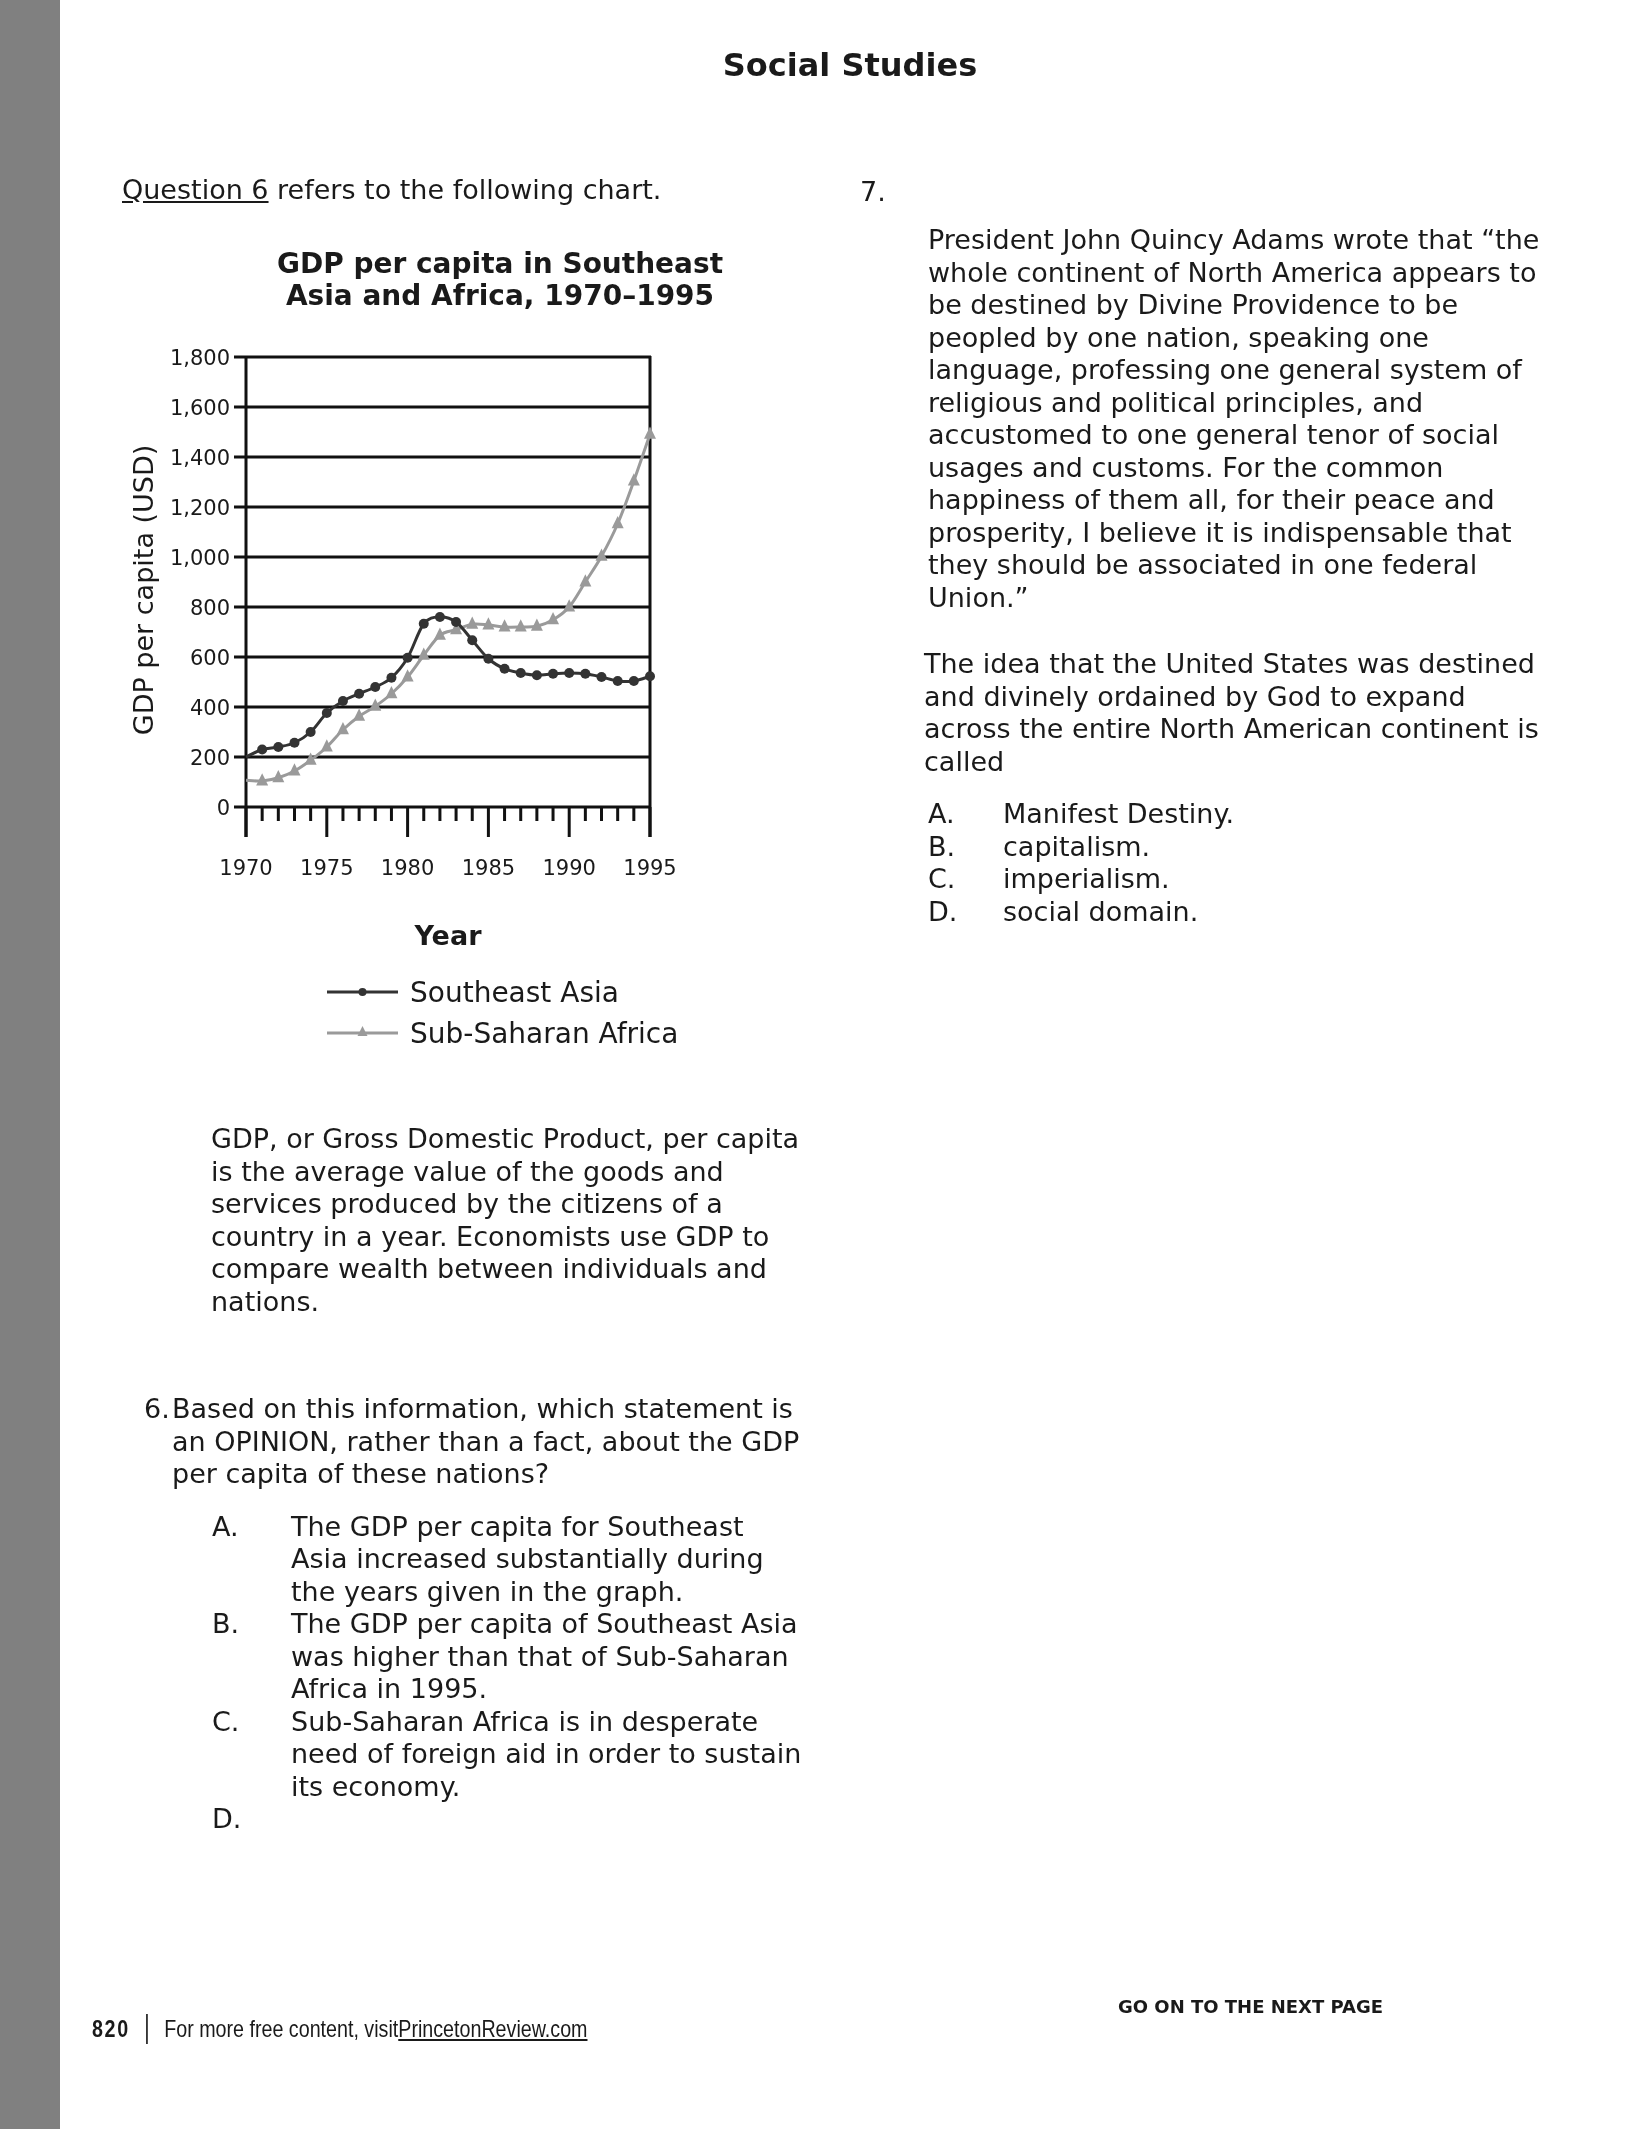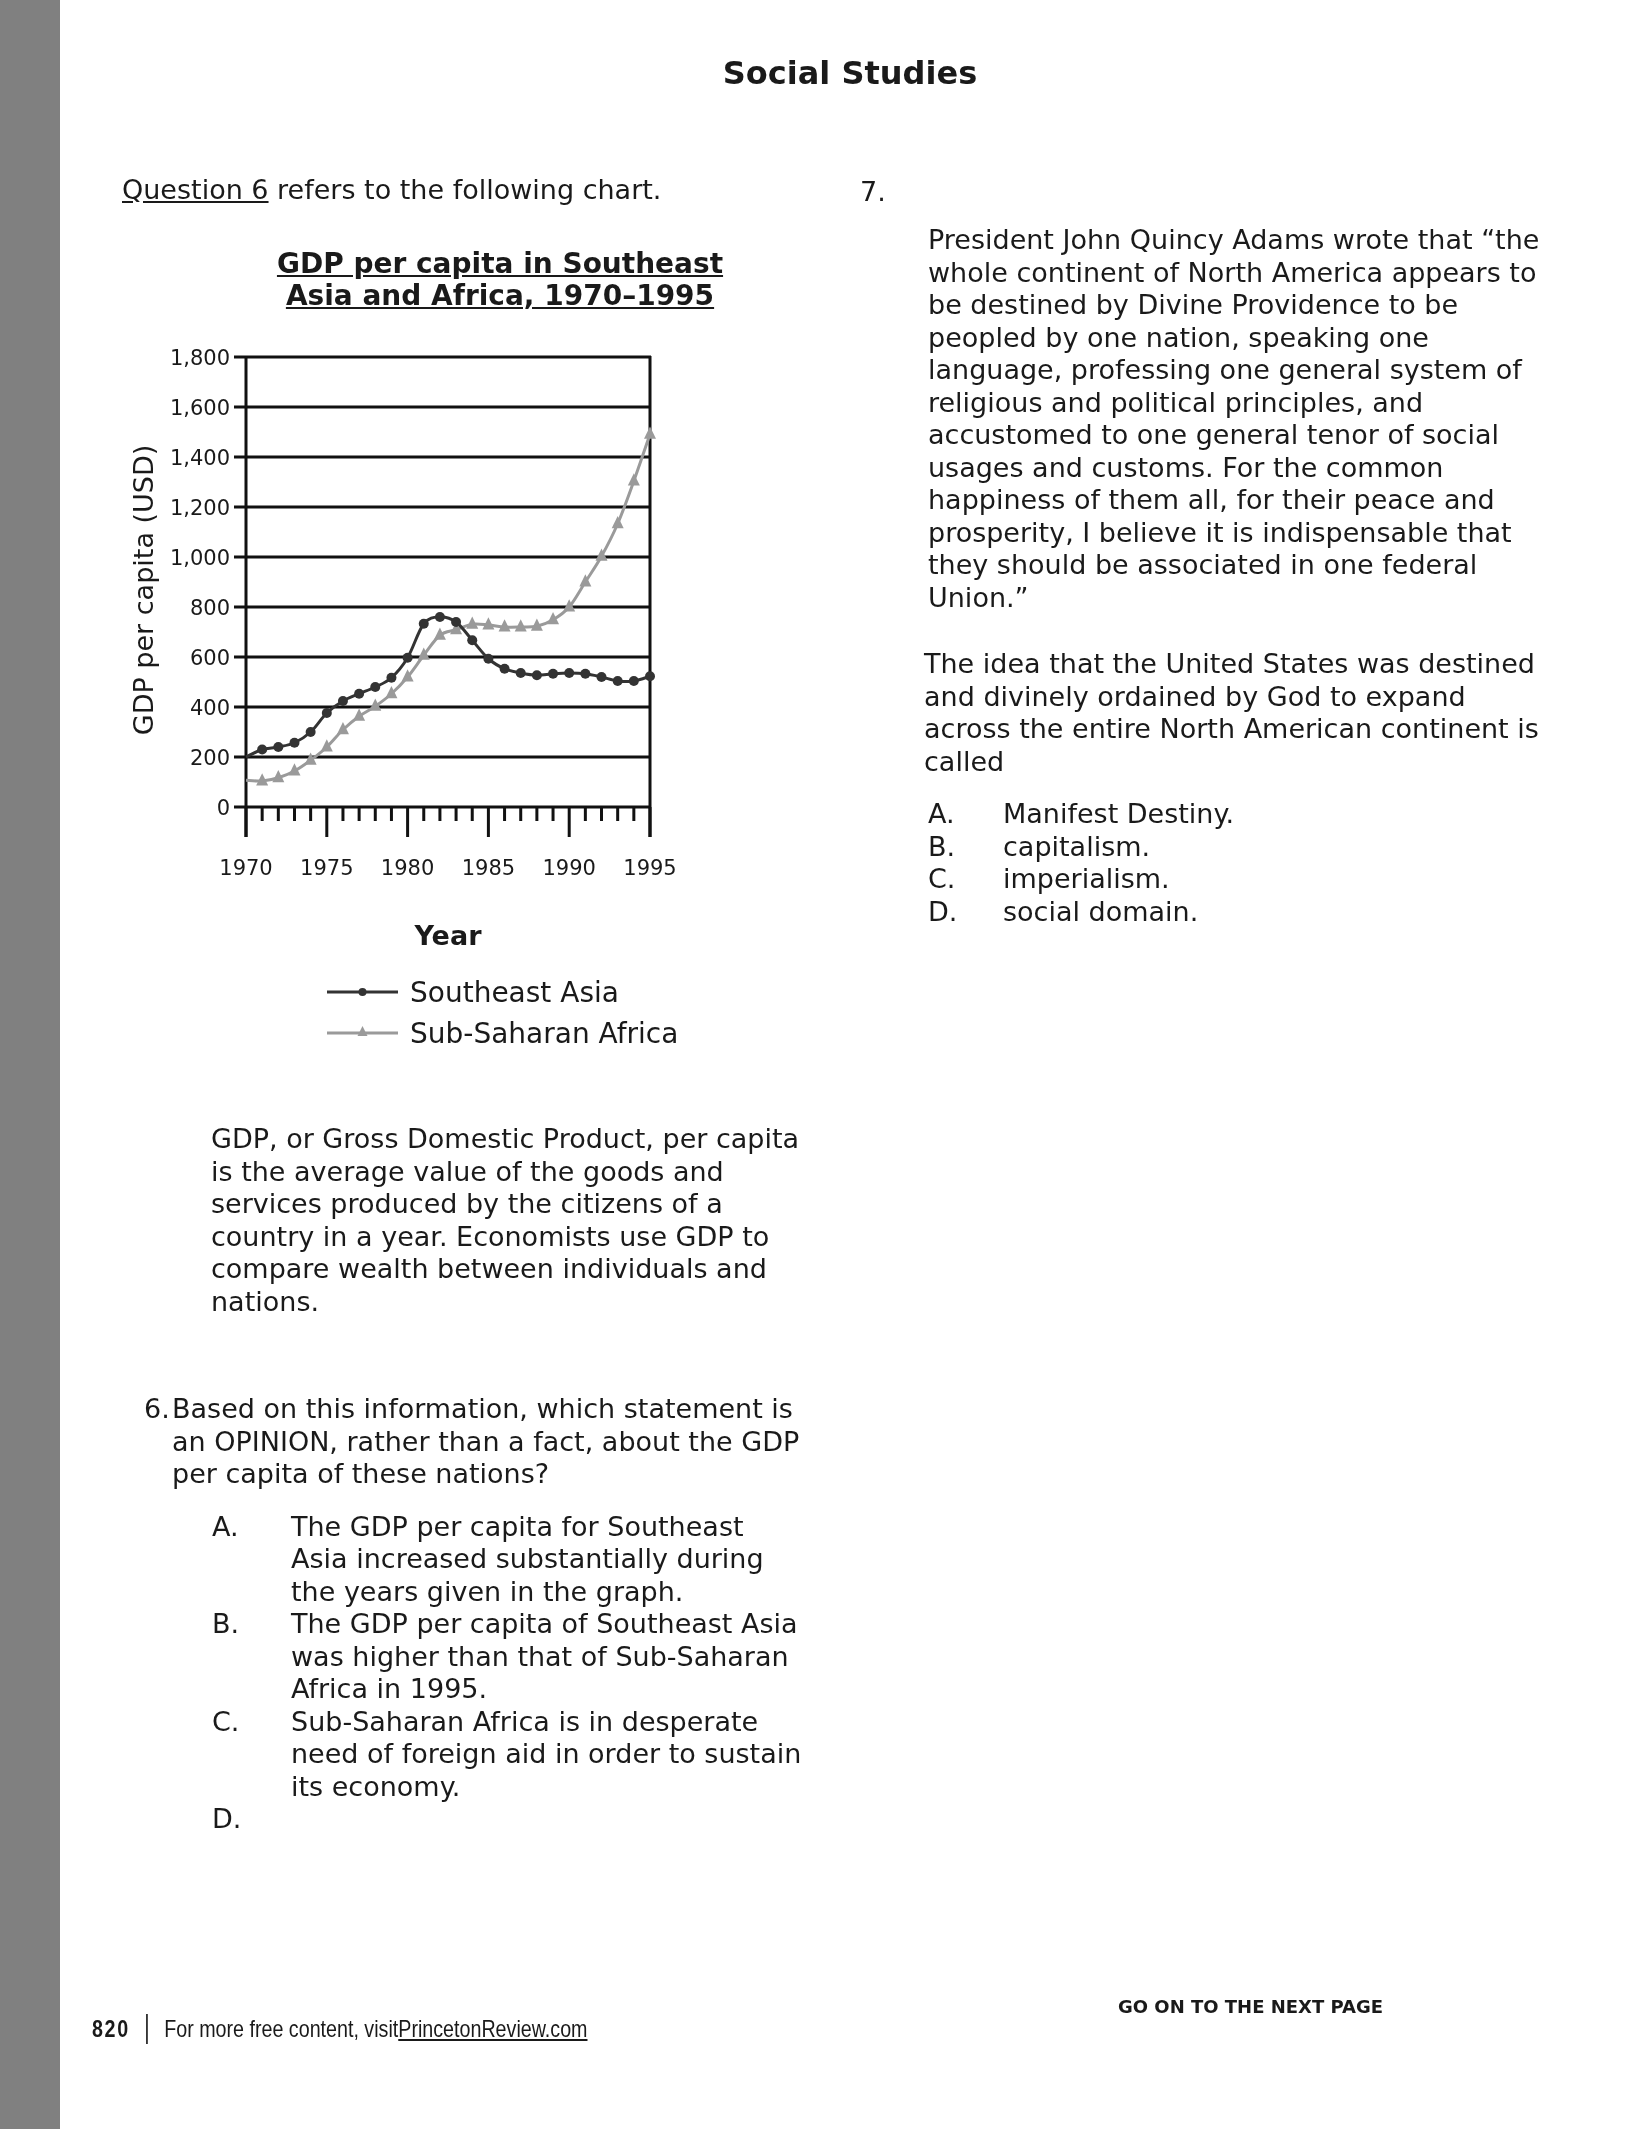--- a/index.html
+++ b/index.html
@@ -1,25 +1,25 @@
 <!DOCTYPE html>
 <html><head>
 <meta charset="utf-8">
 <style>
   html, body { margin: 0; padding: 0; }
   body {
     width: 1640px; height: 2129px; position: relative; background: #ffffff;
     font-family: "DejaVu Sans", sans-serif; color: #1a1a1a; overflow: hidden;
   }
   .sidebar { position: absolute; left: 0; top: 0; width: 60px; height: 2129px; background: #808080; }
-  .page-title { position: absolute; left: 0; right: 0; top: 54px; text-align: center; font-weight: bold; font-size: 32px; padding-left: 60px; }
+  .page-title { position: absolute; left: 0; right: 0; top: 46px; text-align: center; font-weight: bold; font-size: 32px; padding-left: 60px; }
   .txt { font-size: 27px; line-height: 32.5px; }
   .intro { position: absolute; left: 122px; top: 174px; }
   .intro u { text-decoration: underline; }
-  .chart-title { position: absolute; left: 240px; width: 520px; top: 248px; text-align: center; font-weight: bold; font-size: 28px; line-height: 32px; text-decoration: underline; }
+  .chart-title { position: absolute; left: 240px; width: 520px; top: 248px; text-align: center; font-weight: bold; font-size: 28px; line-height: 32px; }
   #chart { position: absolute; left: 0; top: 0; }
   .gdp-def { position: absolute; left: 211px; top: 1123px; width: 600px; }
   .q6 { position: absolute; left: 144px; top: 1393px; width: 660px; }
   .qnum { position: absolute; left: 0; top: 0; }
   .qtext { margin-left: 28px; }
   .choices { margin-left: 68px; margin-top: 20px; }
   .choice { display: flex; }
   .choice .lbl { width: 79px; flex: none; }
   .q7 { position: absolute; left: 860px; top: 176px; width: 680px; }
   .q7 .qtext { margin-left: 68px; margin-top: 48px; }

